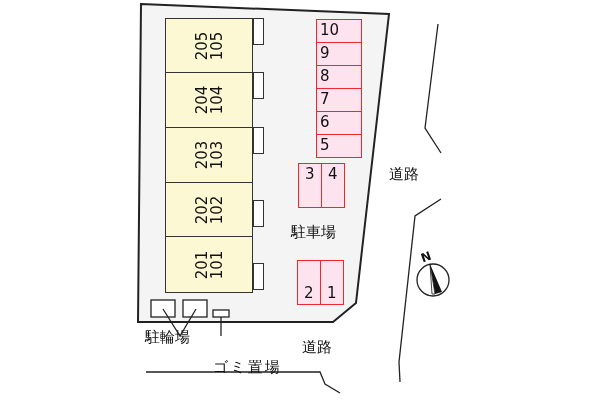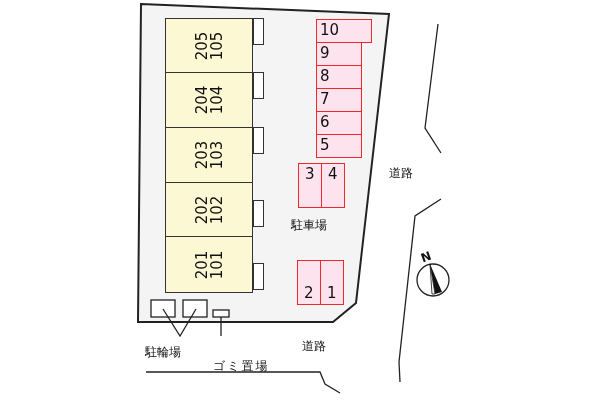--- a/index.html
+++ b/index.html
@@ -2,21 +2,21 @@
 <html><head>
 <meta charset="utf-8">
 <style>
   html, body { margin:0; padding:0; background:#ffffff; }
   body { width:600px; height:400px; position:relative; overflow:hidden; font-family:"DejaVu Sans", sans-serif; }
   svg { position:absolute; left:0; top:0; }
   .unit { position:absolute; left:165px; width:88px; background:#fdf8d4; border:1px solid #333; box-sizing:border-box; }
   .unit-label { position:absolute; left:-10px; top:50%; transform:translateY(-50%) rotate(-90deg); transform-origin:center; width:70px; text-align:center; font-size:15px; line-height:15px; color:#111; left:9px; }
   .sidebox { position:absolute; left:253px; width:11px; height:27px; background:#fff; border:1px solid #333; box-sizing:border-box; }
   .pspace { position:absolute; background:#fde3ee; border:1.5px solid #f0282d; box-sizing:border-box; font-size:15px; color:#111; padding-left:3px; line-height:20px; }
-  .label { position:absolute; font-size:12px; color:#111; white-space:nowrap; }
+  .label { position:absolute; font-size:15px; color:#111; white-space:nowrap; }
 </style>
 </head>
 <body>
 
 <svg width="600" height="400">
   <polygon points="141,4 389,14 362,250 356,303 333,322 138,322" fill="#f4f4f4" stroke="#222" stroke-width="2"></polygon>
 
   <polyline points="438,24 425,128 441,153" fill="none" stroke="#222" stroke-width="1.3"></polyline>
 
   <polyline points="441,199 415,216 399,362 400,382" fill="none" stroke="#222" stroke-width="1.3"></polyline>
@@ -62,32 +62,32 @@
     <div class="unit-label"><span>201</span><br><span>101</span></div>
   </div>
   <div class="sidebox" style="top:18px;"></div>
   <div class="sidebox" style="top:72px;"></div>
   <div class="sidebox" style="top:127px;"></div>
   <div class="sidebox" style="top:200px;"></div>
   <div class="sidebox" style="top:263px;"></div>
 </div>
 
 <div>
-  <div class="pspace" style="left:316px;top:19px;width:56px;height:24px;">10</div>
+  <div class="pspace" style="left:316px;top:19px;width:46px;height:24px;">10</div>
   <div class="pspace" style="left:316px;top:42px;width:46px;height:24px;">9</div>
   <div class="pspace" style="left:316px;top:65px;width:46px;height:24px;">8</div>
   <div class="pspace" style="left:316px;top:88px;width:46px;height:24px;">7</div>
   <div class="pspace" style="left:316px;top:111px;width:46px;height:24px;">6</div>
   <div class="pspace" style="left:316px;top:134px;width:46px;height:24px;">5</div>
 </div>
 
 <div class="pspace" style="left:298px;top:163px;width:24px;height:45px;padding-left:6px;">3</div>
 <div class="pspace" style="left:321px;top:163px;width:24px;height:45px;padding-left:6px;">4</div>
 
 <div class="pspace" style="left:297px;top:260px;width:24px;height:45px;padding-left:6px;padding-top:22px;">2</div>
 <div class="pspace" style="left:320px;top:260px;width:24px;height:45px;padding-left:6px;padding-top:22px;">1</div>
 
-<div class="label" style="left:291px;top:217px;font-family:Liberation Mono, monospace;">駐車場</div>
+<div class="label" style="left:291px;top:223px;font-family:Liberation Mono, monospace;">駐車場</div>
 <div class="label" style="left:389px;top:165px;">道路</div>
-<div class="label" style="left:145px;top:344px;text-align:right;">駐輪場</div>
+<div class="label" style="left:145px;top:328px;text-align:right;">駐輪場</div>
 <div class="label" style="left:213px;top:358px;letter-spacing:2px;">ゴミ置場</div>
 <div class="label" style="left:302px;top:338px;">道路</div>
 <div class="label" style="left:421px;top:250px;font-size:12px;font-weight:bold;transform:rotate(-20deg);">N</div>
 
 </body></html>

